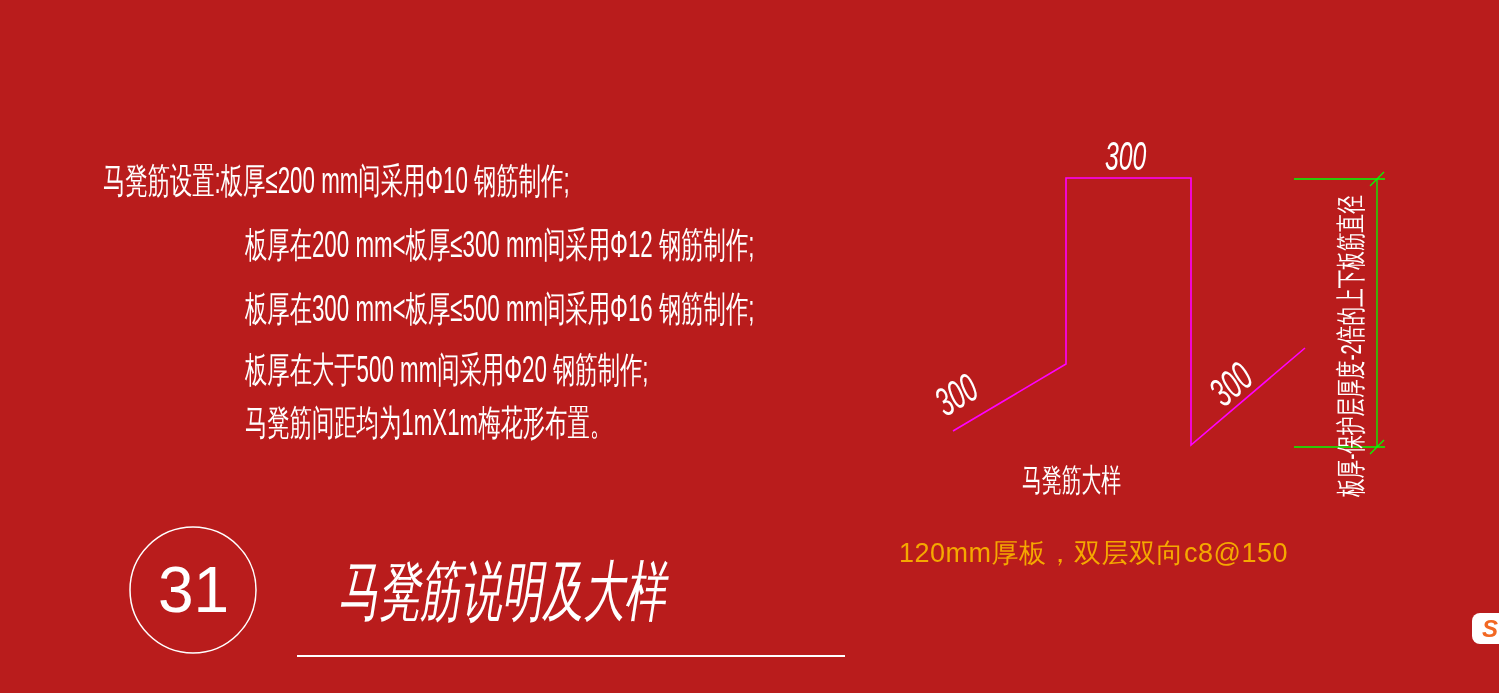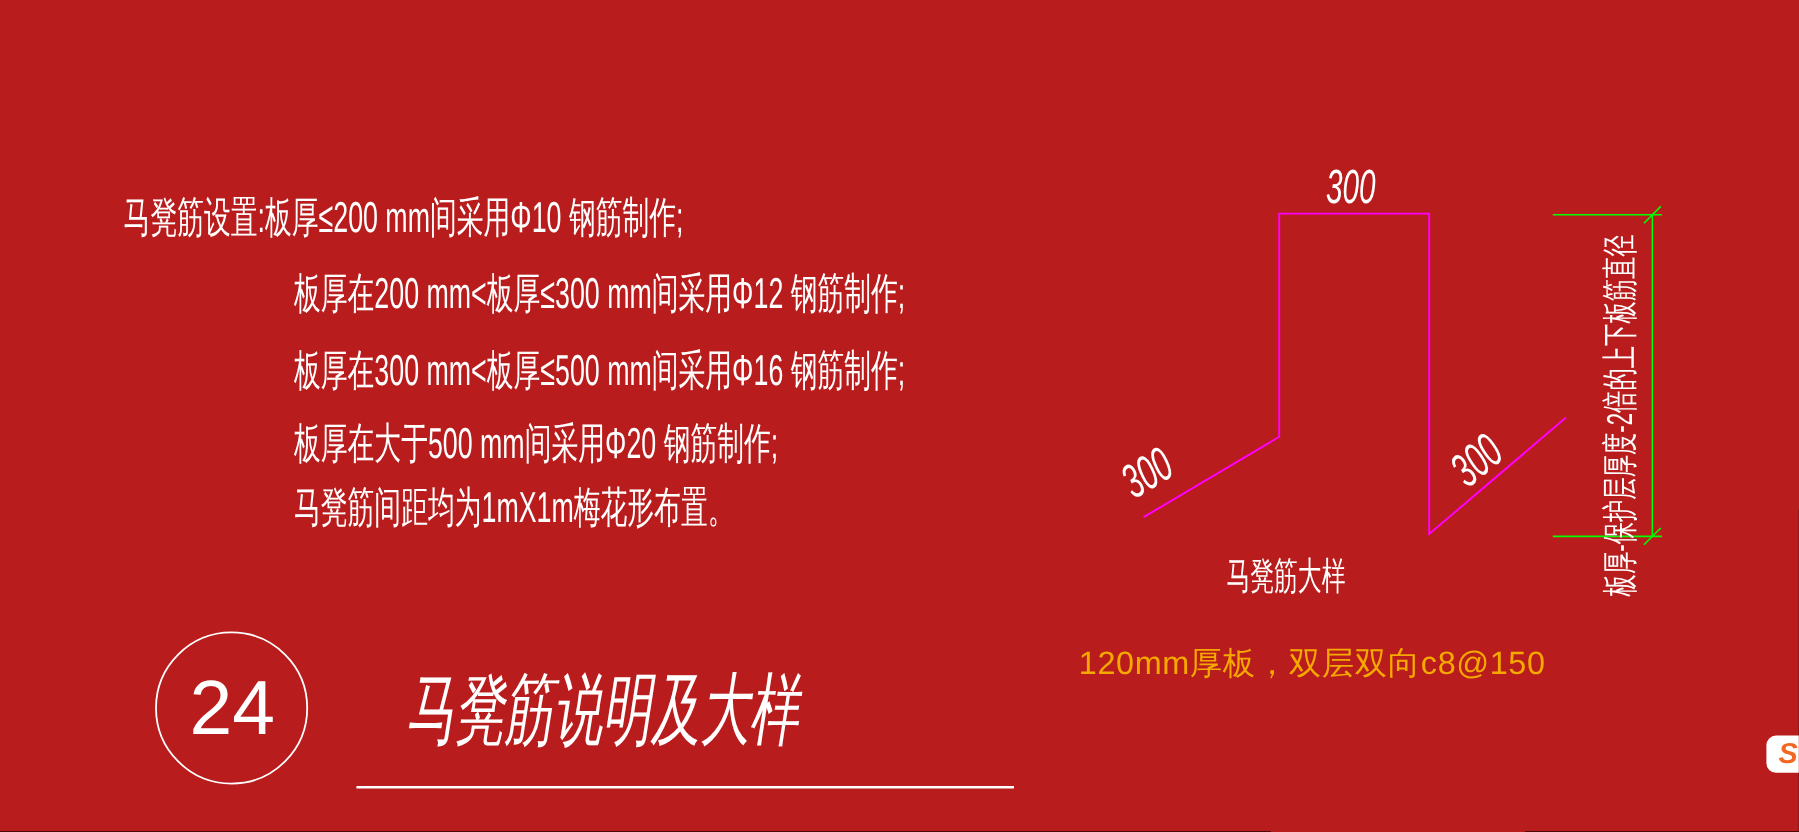--- a/index.html
+++ b/index.html
@@ -73,20 +73,20 @@
   <div class="abs cad num" style="left:1105px;top:136px;">300</div>
   <div class="abs num rot-left" style="left:928px;top:388px;transform-origin:0 0;">300</div>
   <div class="abs num rot-right" style="left:1202px;top:382px;transform-origin:0 0;">300</div>
 
   <div class="abs vdim" style="left:1336px;top:497px;">板厚-保护层厚度-2倍的上下板筋直径</div>
 
   <div class="abs cad caption" style="left:1022px;top:462px;">马凳筋大样</div>
 
   <div class="abs slab-note" style="left:875px;top:535px;margin-left:24px;">120mm厚板，双层双向c8@150</div>
 
-  <div class="abs detail-number" style="left:158px;top:558px;width:70px;text-align:center;">24</div>
+  <div class="abs detail-number" style="left:158px;top:558px;width:70px;text-align:center;">31</div>
   <div class="abs cad detail-title" style="left:338px;top:558px;">马凳筋说明及大样</div>
 
   <div class="badge">
     <span>S</span>
   </div>
 
 </div>
 
 </body></html>

